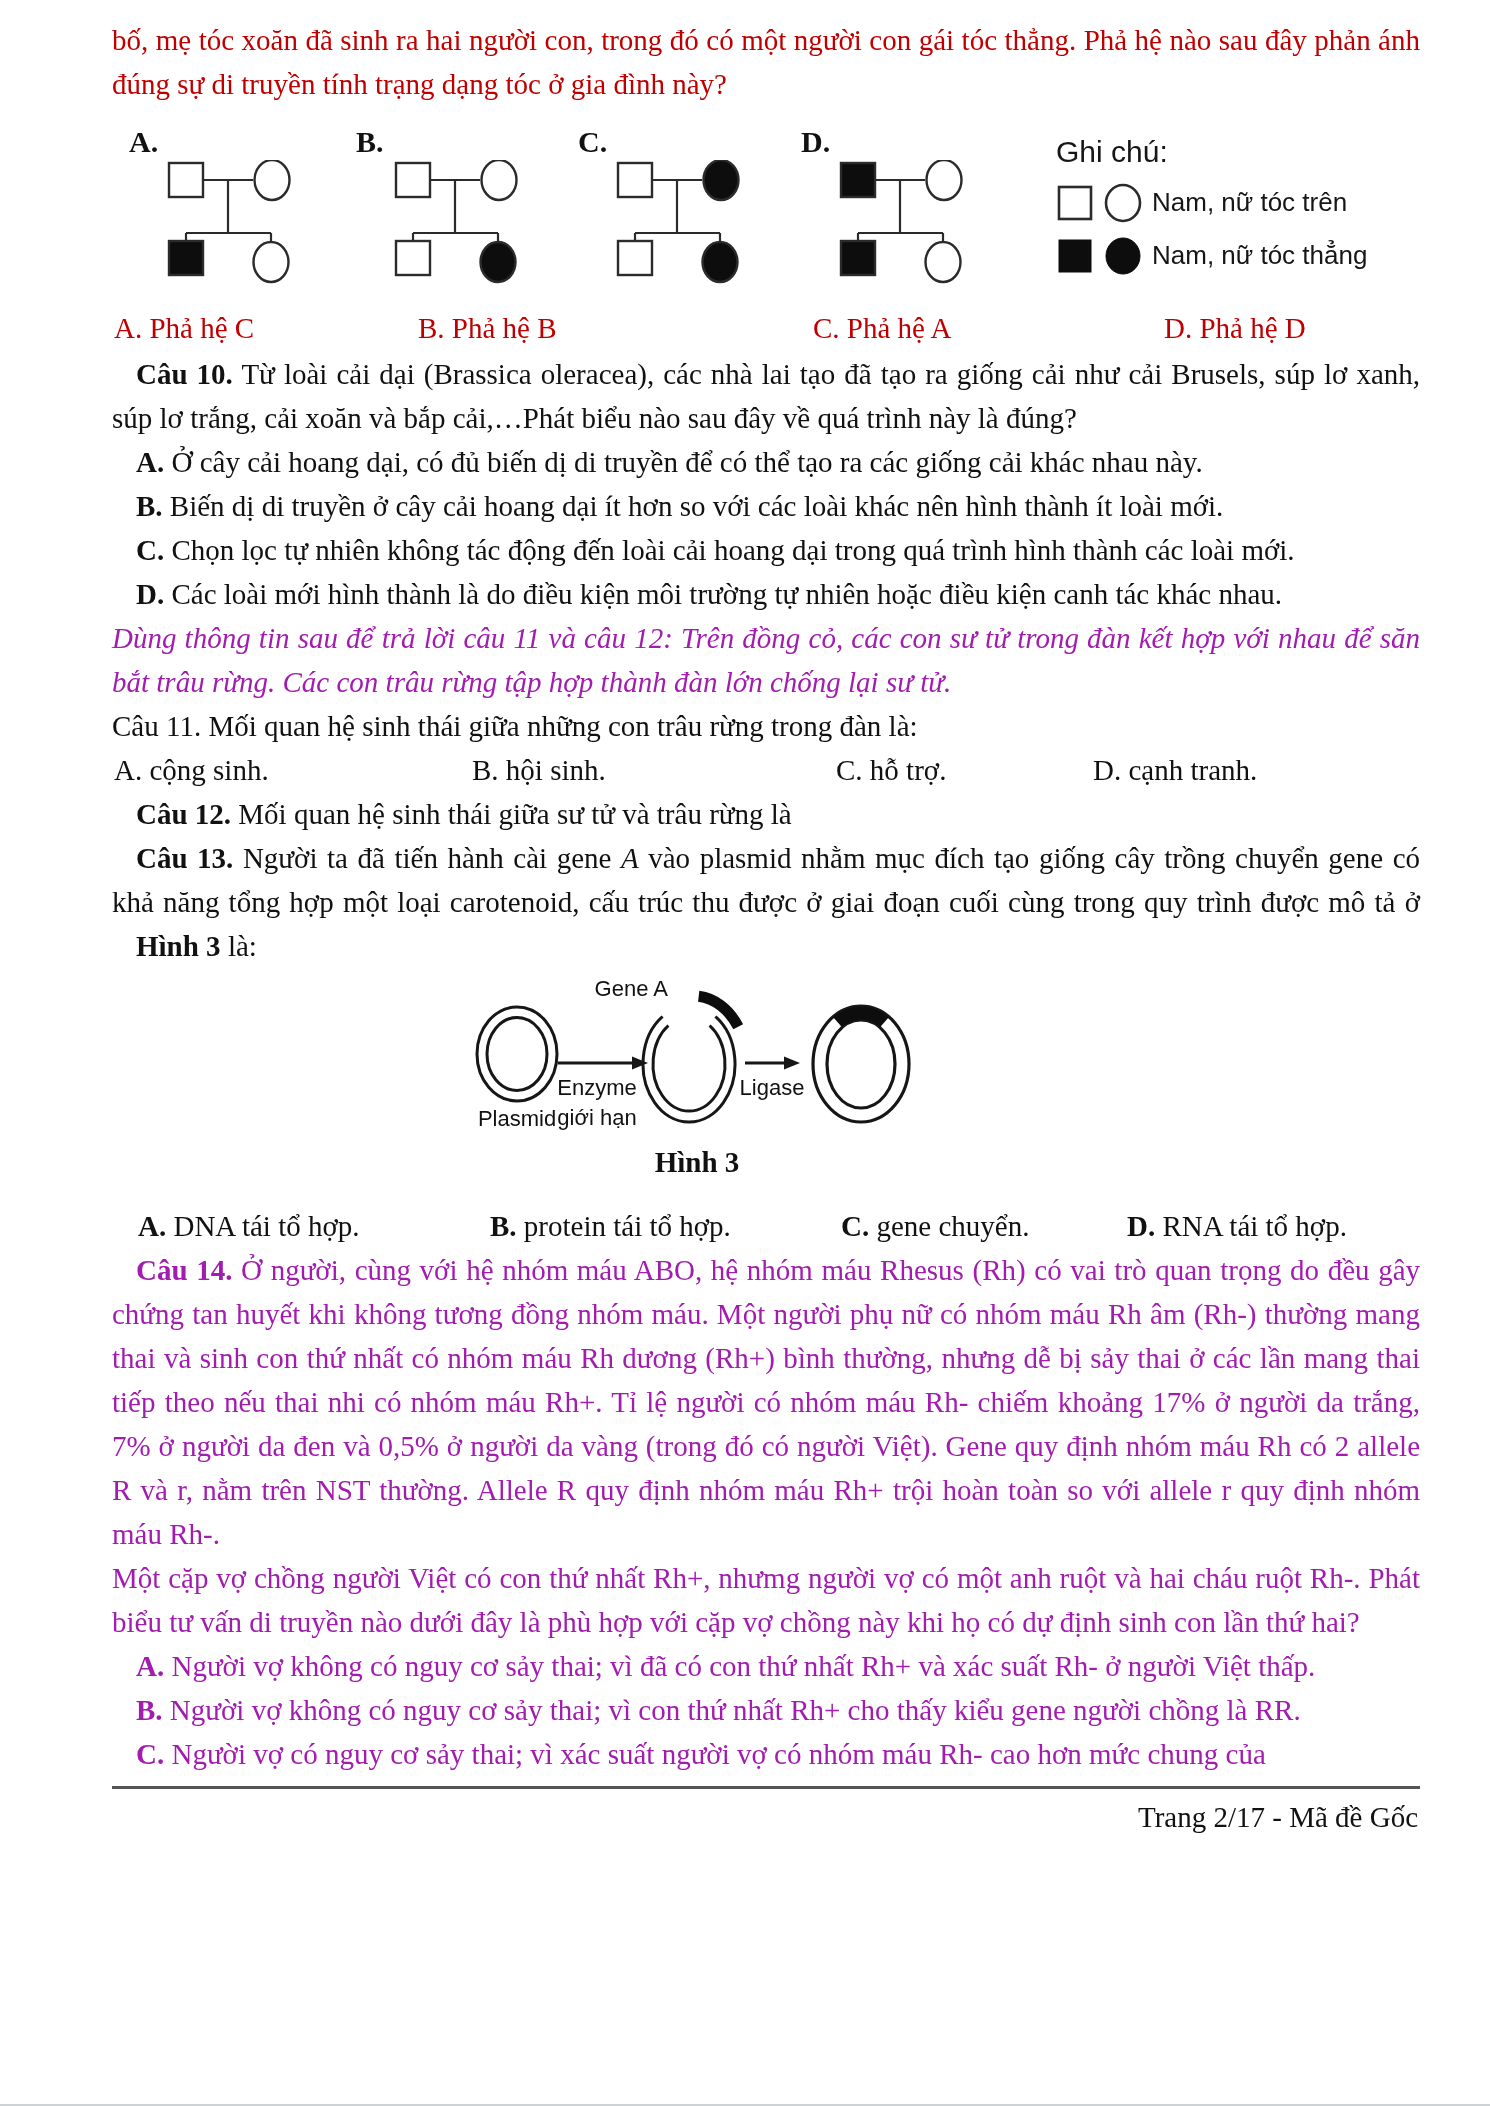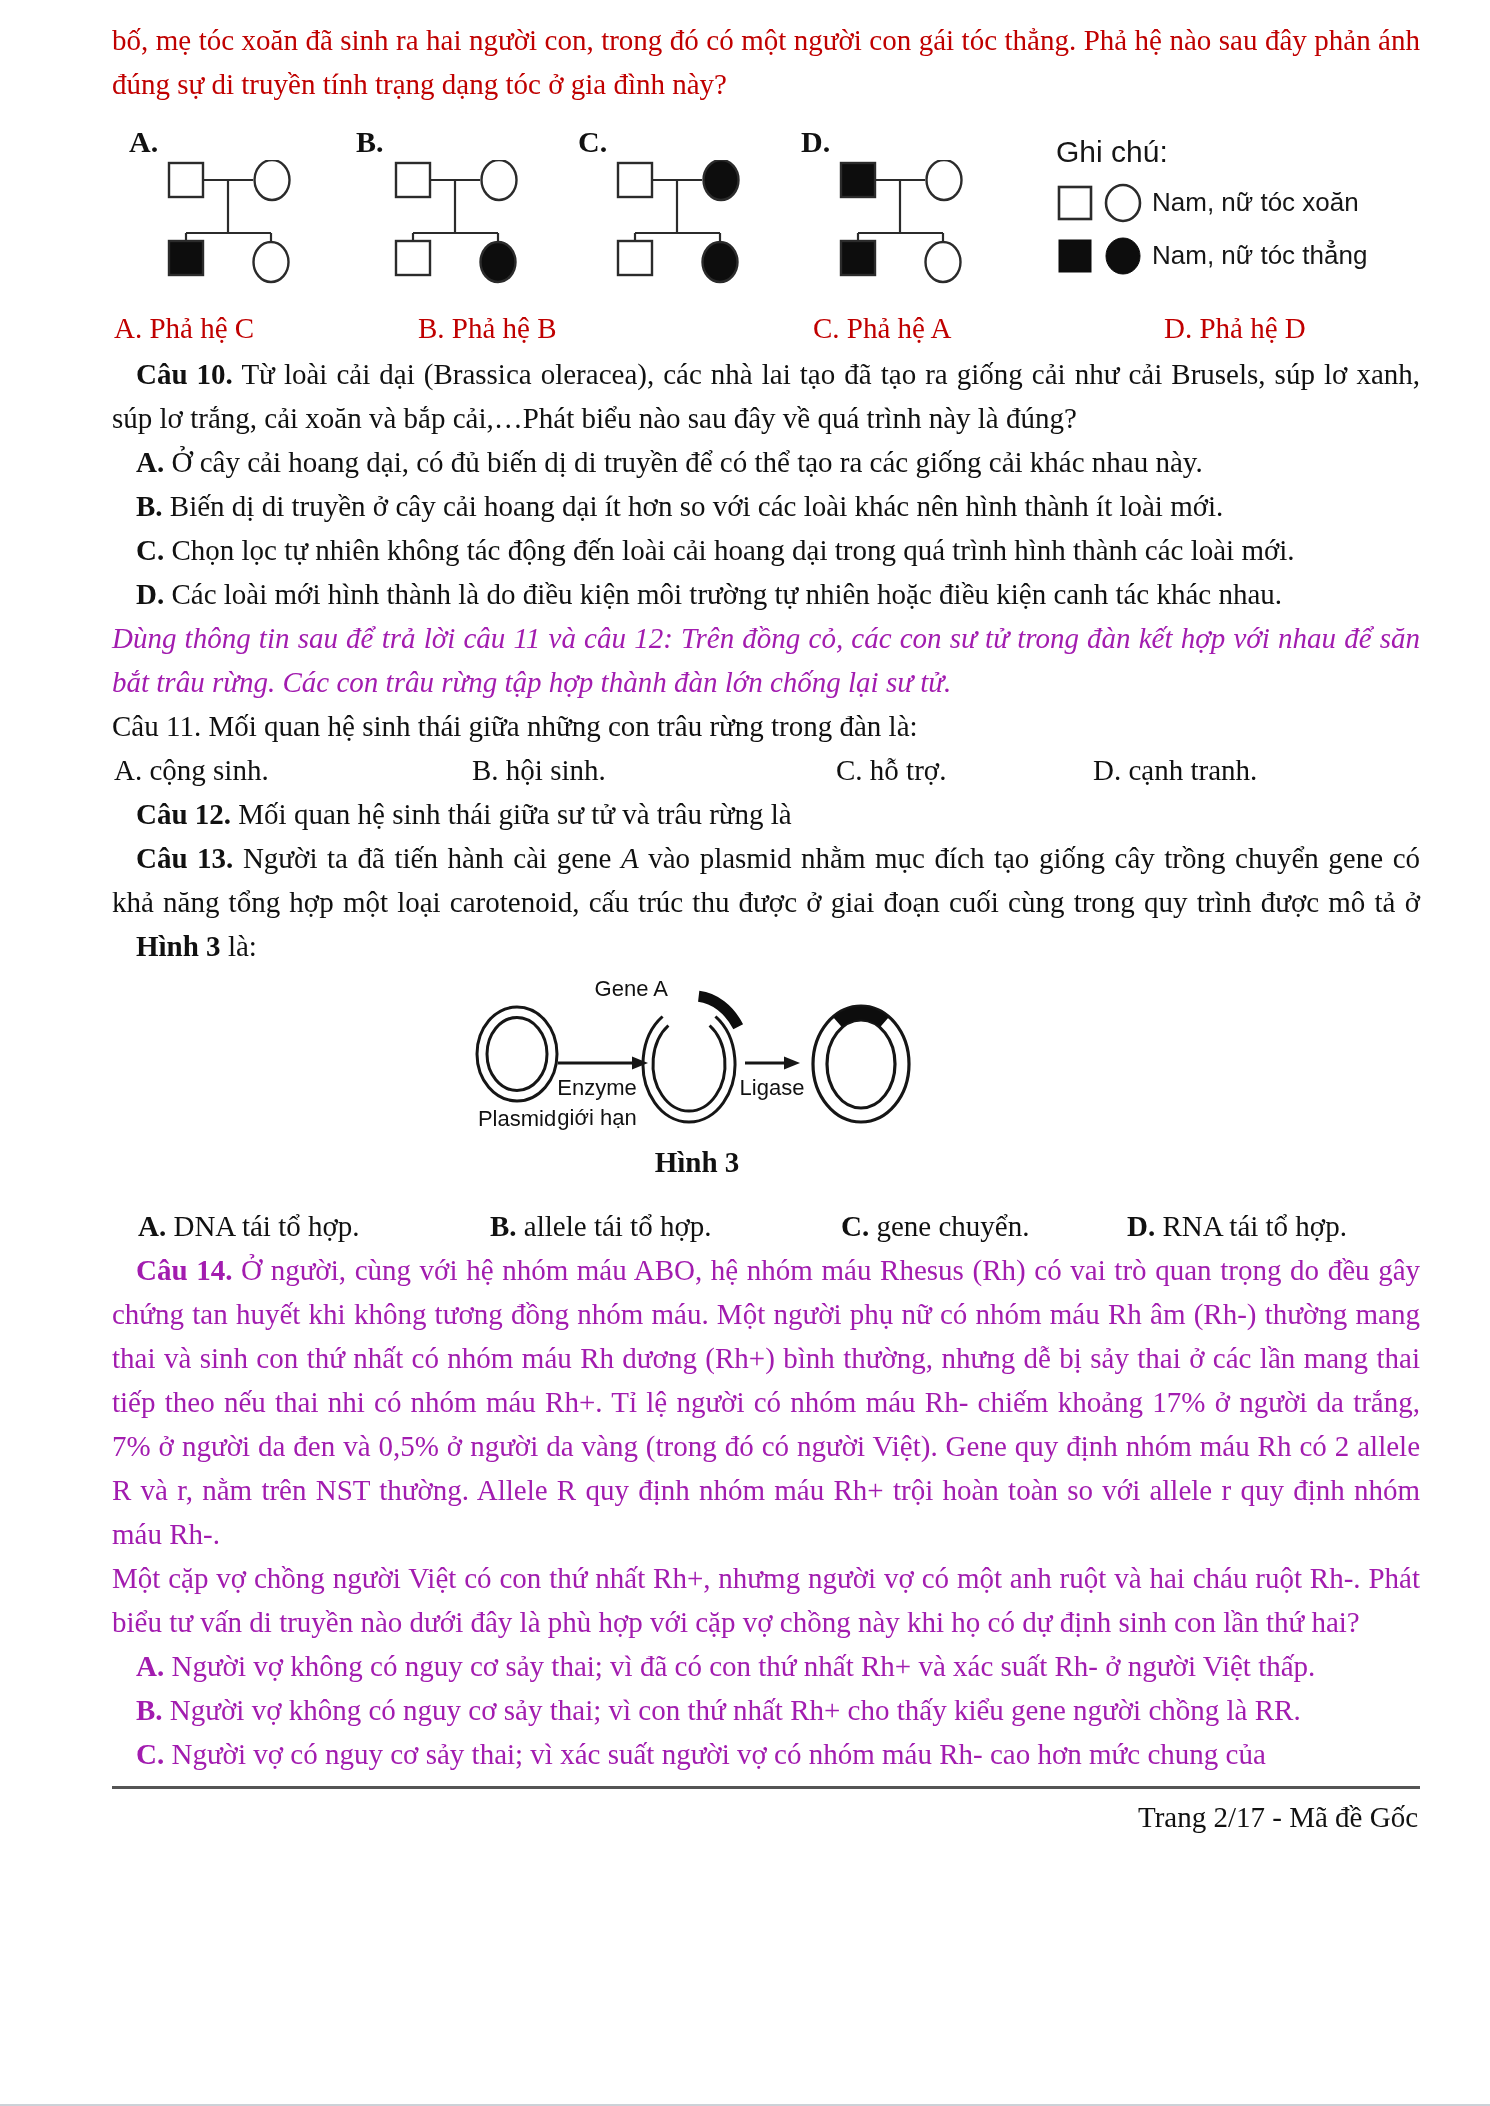--- a/index.html
+++ b/index.html
@@ -119,21 +119,21 @@
 
     <div class="legend">
       <div class="lg-title">Ghi chú:</div>
       <div class="lg-row">
         <svg width="38" height="38">
             <rect x="3" y="3" width="32" height="32" fill="#fff" stroke="#2b2b2b" stroke-width="2.6"></rect>
           </svg>
         <svg width="40" height="40">
             <ellipse cx="20" cy="20" rx="17" ry="18" fill="#fff" stroke="#2b2b2b" stroke-width="2.6"></ellipse>
           </svg>
-        <span>Nam, nữ tóc xoăn</span>
+        <span>Nam, nữ tóc trên</span>
       </div>
       <div class="lg-row">
         <svg width="38" height="38">
             <rect x="3" y="3" width="32" height="32" fill="#0d0d0d" stroke="#0d0d0d"></rect>
           </svg>
         <svg width="40" height="40">
             <ellipse cx="20" cy="20" rx="17" ry="18" fill="#0d0d0d" stroke="#0d0d0d"></ellipse>
           </svg>
         <span>Nam, nữ tóc thẳng</span>
       </div>
@@ -199,21 +199,21 @@
         <ellipse cx="389" cy="96" rx="48" ry="58" fill="none" stroke="#161616" stroke-width="3.2"></ellipse>
         <ellipse cx="389" cy="96" rx="34" ry="44" fill="none" stroke="#161616" stroke-width="3.2"></ellipse>
         <path d="M365.5,54.2 A41,51 0 0 1 412.5,54.2" fill="none" stroke="#0d0d0d" stroke-width="13"></path>
       </g>
     </svg>
     <div class="fig-caption">Hình 3</div>
   </div>
 
   <div class="row q13-row">
     <span class="opt" style="left:2px"><b>A.</b> <span>DNA tái tổ hợp.</span></span>
-    <span class="opt" style="left:354px"><b>B.</b> <span>allele tái tổ hợp.</span></span>
+    <span class="opt" style="left:354px"><b>B.</b> <span>protein tái tổ hợp.</span></span>
     <span class="opt" style="left:705px"><b>C.</b> <span>gene chuyển.</span></span>
     <span class="opt" style="left:991px"><b>D.</b> <span>RNA tái tổ hợp.</span></span>
   </div>
 
   <p class="just green"><b>Câu 14.</b> <span>Ở người, cùng với hệ nhóm máu ABO, hệ nhóm máu Rhesus (Rh) có vai trò quan trọng do đều gây chứng tan huyết khi không tương đồng nhóm máu. Một người phụ nữ có nhóm máu Rh âm (Rh-) thường mang thai và sinh con thứ nhất có nhóm máu Rh dương (Rh+) bình thường, nhưng dễ bị sảy thai ở các lần mang thai tiếp theo nếu thai nhi có nhóm máu Rh+. Tỉ lệ người có nhóm máu Rh- chiếm khoảng 17% ở người da trắng, 7% ở người da đen và 0,5% ở người da vàng (trong đó có người Việt). Gene quy định nhóm máu Rh có 2 allele R và r, nằm trên NST thường. Allele R quy định nhóm máu Rh+ trội hoàn toàn so với allele r quy định nhóm máu Rh-.</span></p>
   <p class="just green">Một cặp vợ chồng người Việt có con thứ nhất Rh+, nhưmg người vợ có một anh ruột và hai cháu ruột Rh-. Phát biểu tư vấn di truyền nào dưới đây là phù hợp với cặp vợ chồng này khi họ có dự định sinh con lần thứ hai?</p>
   <p class="just green"><b>A.</b> <span>Người vợ không có nguy cơ sảy thai; vì đã có con thứ nhất Rh+ và xác suất Rh- ở người Việt thấp.</span></p>
   <p class="just green"><b>B.</b> <span>Người vợ không có nguy cơ sảy thai; vì con thứ nhất Rh+ cho thấy kiểu gene người chồng là RR.</span></p>
   <p class="just green"><b>C.</b> <span>Người vợ có nguy cơ sảy thai; vì xác suất người vợ có nhóm máu Rh- cao hơn mức chung của</span></p>
 

